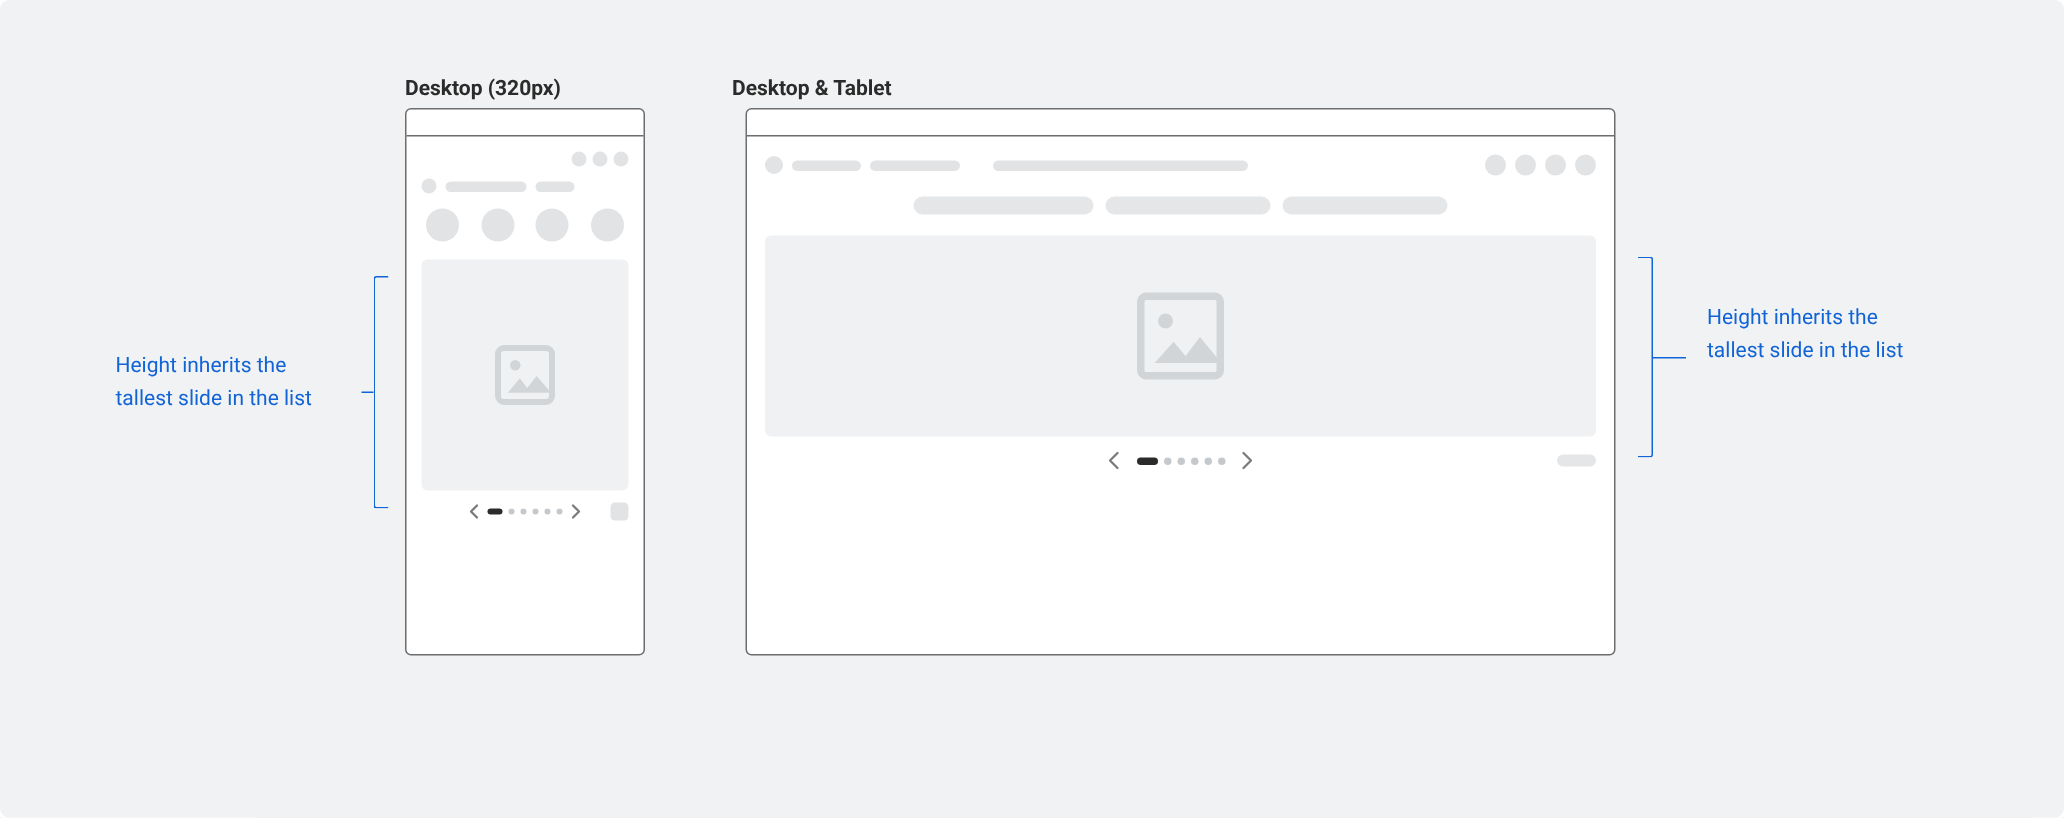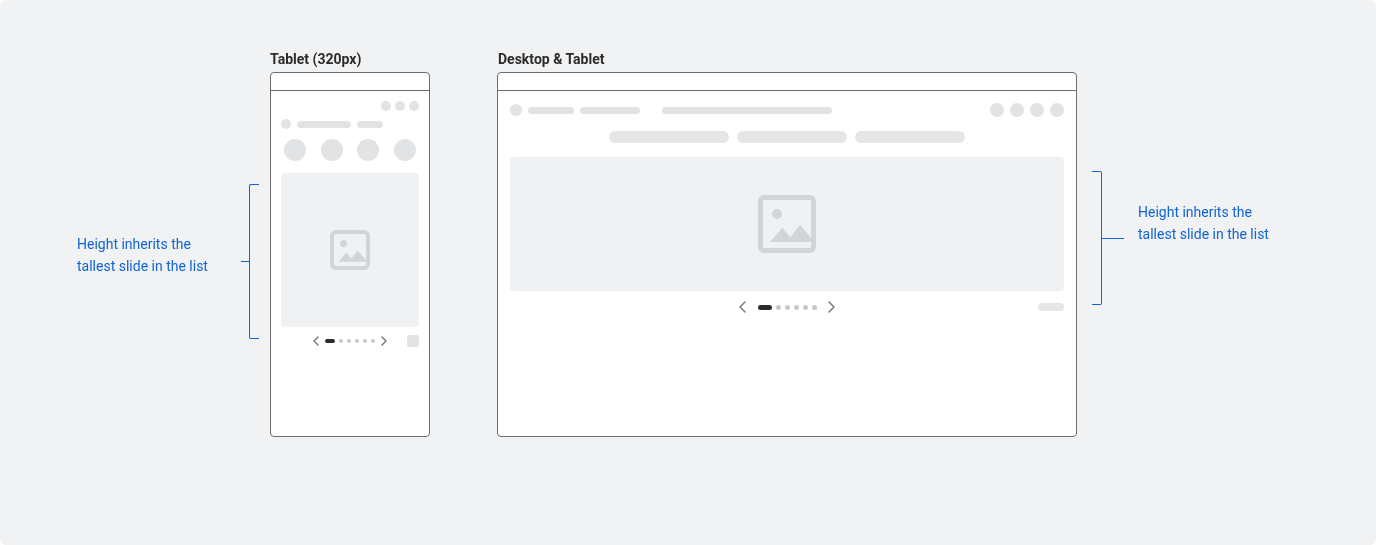--- a/index.html
+++ b/index.html
@@ -120,22 +120,22 @@
   .tag {
     background: #E1E3E5;
     border-radius: 3px;
   }
 </style>
 </head>
 <body>
 
 <div class="stage">
 
-  <div class="frame-label" style="left:270px; top:51px;">Tablet (320px)</div>
-  <div class="frame-label" style="left:498px; top:51px;">Desktop &amp; Tablet</div>
+  <div class="frame-label" style="left:270px; top:51px;">Desktop (320px)</div>
+  <div class="frame-label" style="left:488px; top:51px;">Desktop &amp; Tablet</div>
 
   <div class="callout" style="left:77px; top:233px; width:160px; text-align:left;"><span style="white-space:pre-line;">Height inherits the
 tallest slide in the list</span></div>
 
   <div class="bracket left" style="left:249px; top:184px; width:10px; height:155px;"></div>
   <div class="bracket-stem" style="left:241px; top:261px; width:8px;"></div>
 
   <div class="callout" style="left:1138px; top:201px; width:160px; text-align:left;"><span style="white-space:pre-line;">Height inherits the
 tallest slide in the list</span></div>
 

